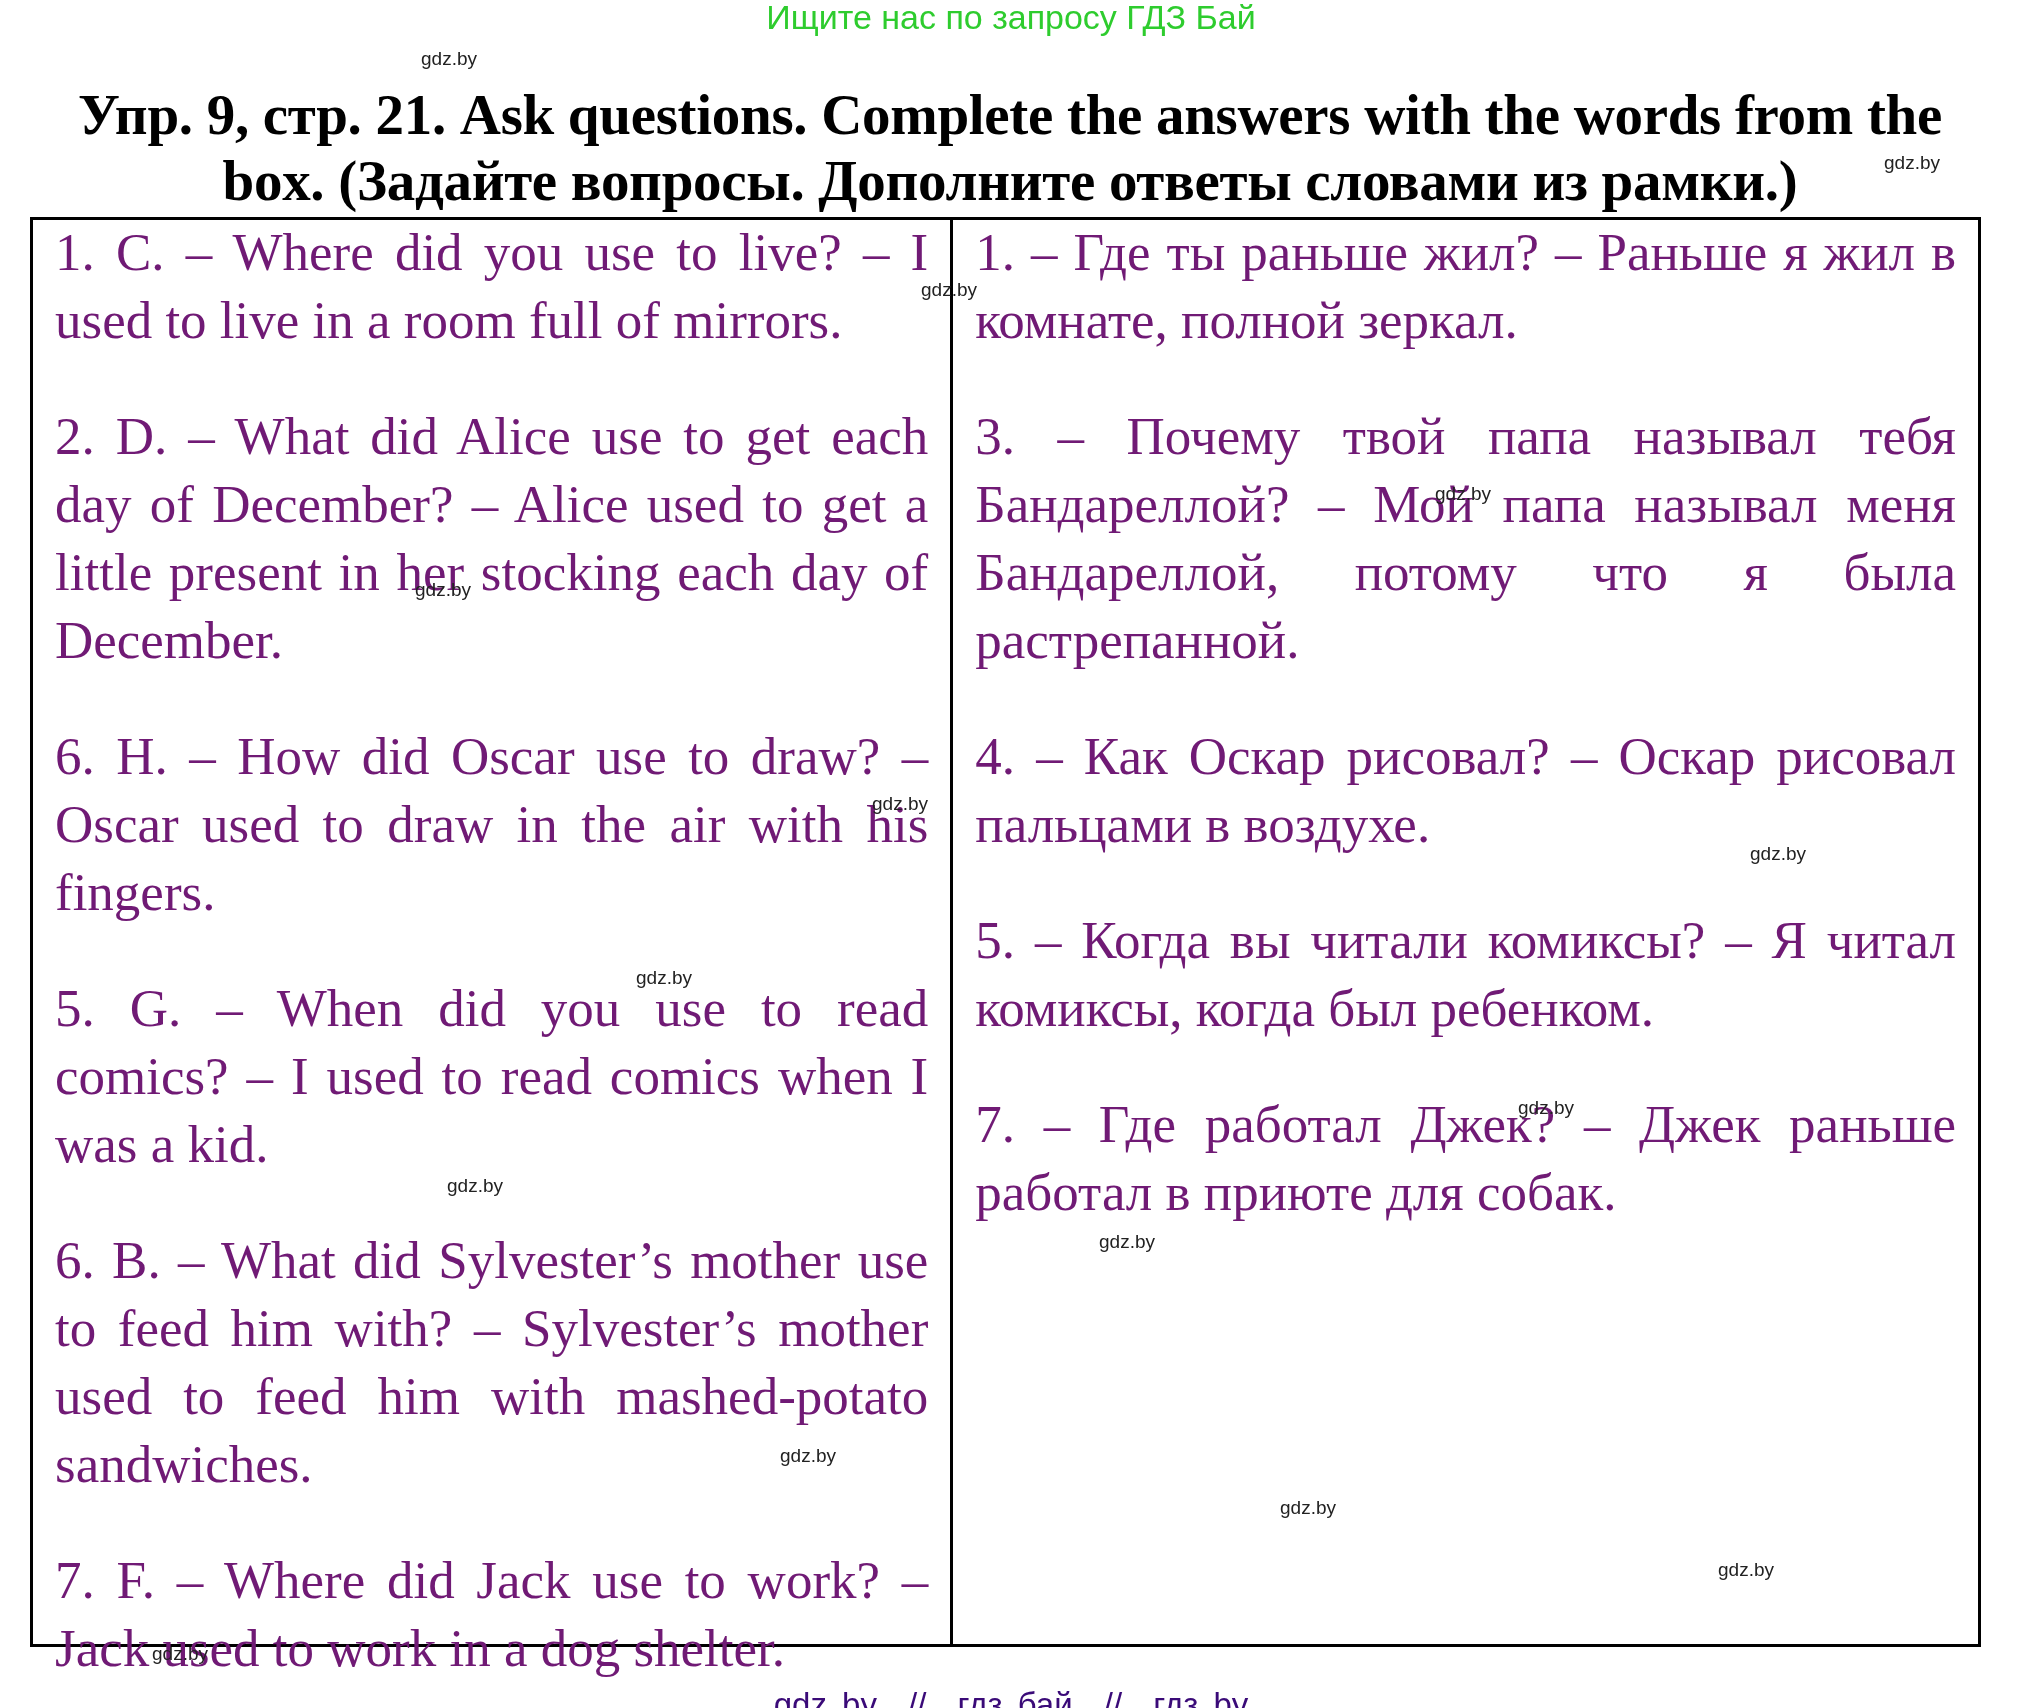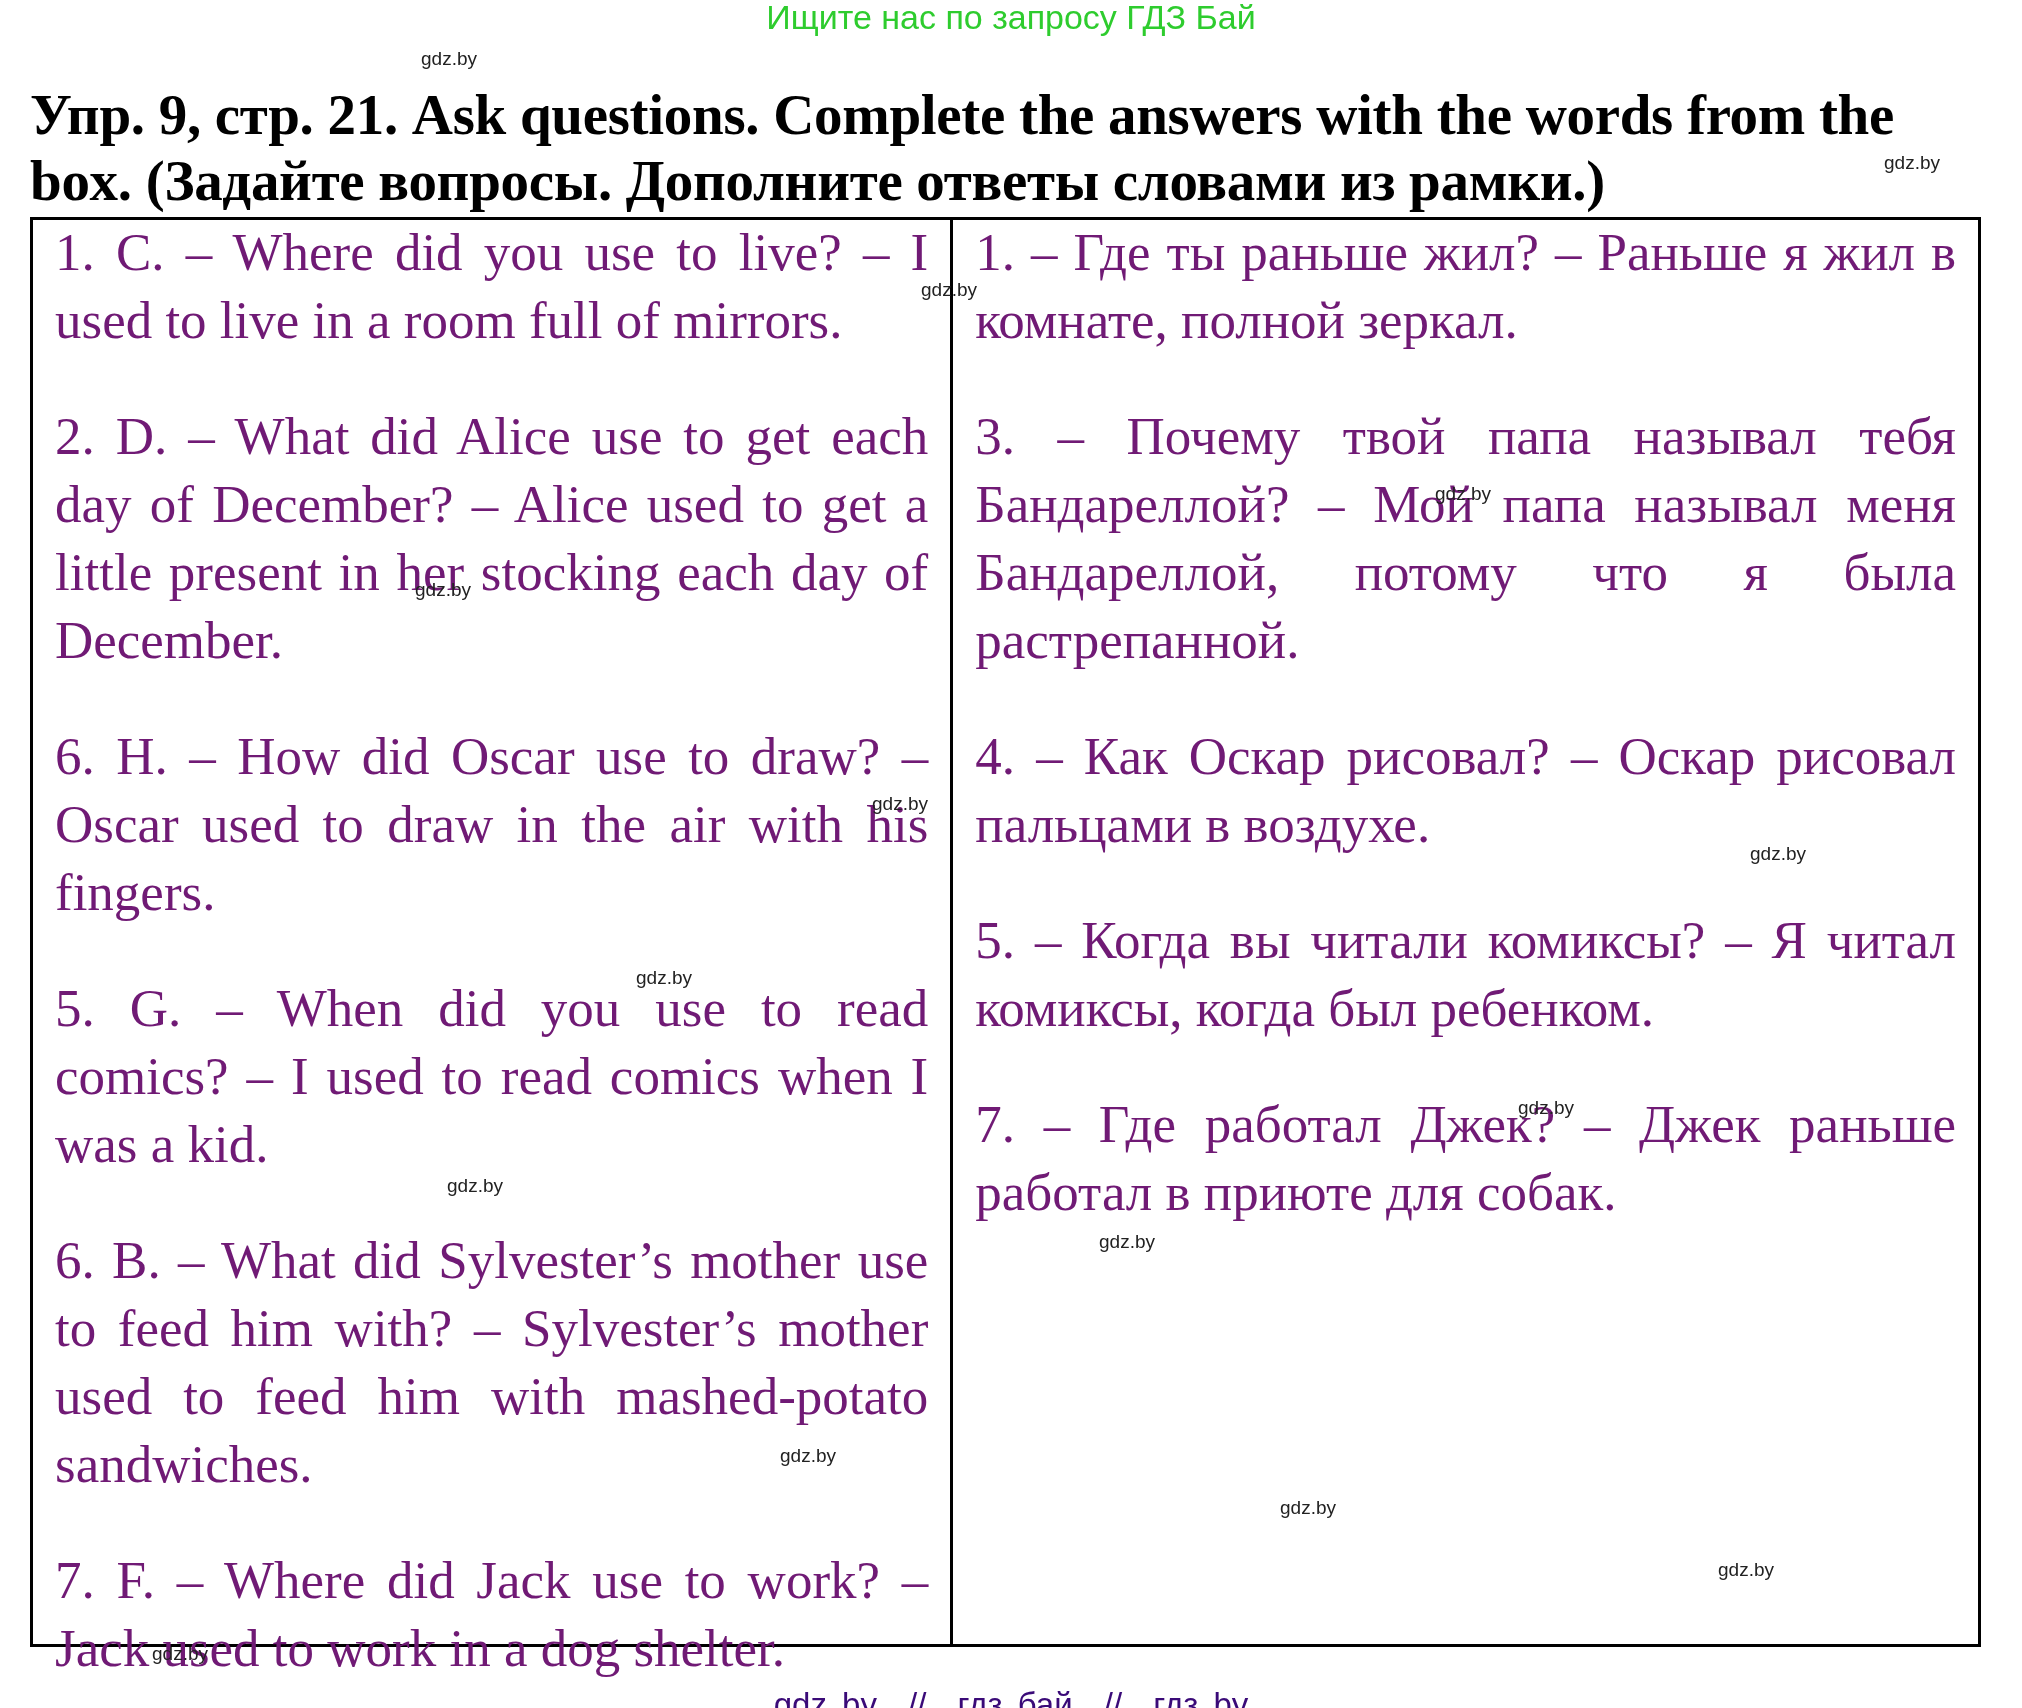--- a/index.html
+++ b/index.html
@@ -10,21 +10,21 @@
   }
   .wm {
     position: absolute; font-family: "Liberation Sans", sans-serif; font-size: 19px;
     color: #222; line-height: 1;
   }
   .title {
     position: absolute; left: 30px; top: 82px; width: 1960px;
     font-family: "Liberation Serif", serif; font-weight: bold; font-size: 57px;
     line-height: 66px; color: #000; letter-spacing: -0.3px;
   }
-  .title div { white-space: nowrap; }
+  .title div { white-space: nowrap; text-align: center; }
   .table {
     position: absolute; left: 30px; top: 217px; width: 1945px; height: 1424px;
     border: 3px solid #000; box-sizing: content-box; display: flex;
   }
   .col {
     box-sizing: border-box; height: 100%; padding: 0 22px 0 22px;
     font-family: "Liberation Serif", serif; font-size: 53px; line-height: 68px; color: #701a75;
   }
   .col.left { width: 998px; border-right: 3px solid #000; }
   .col.right { width: 1112px; padding-left: 22px; padding-right: 22px; }

